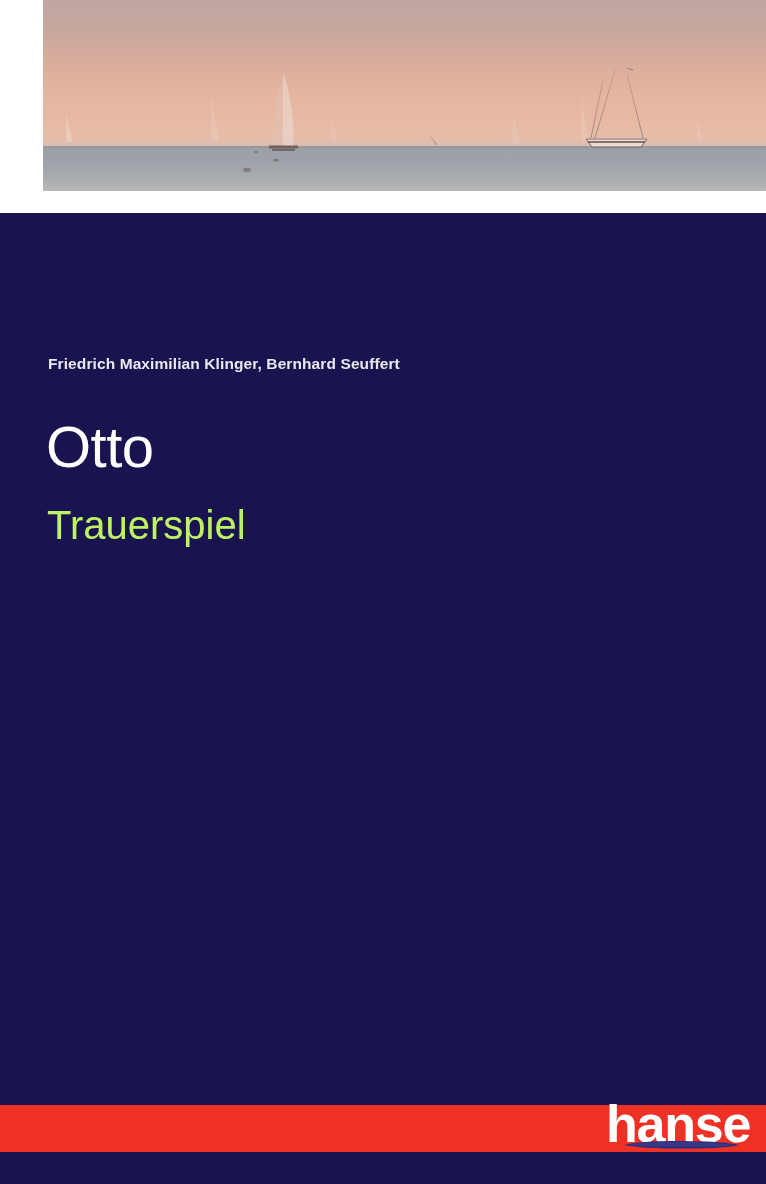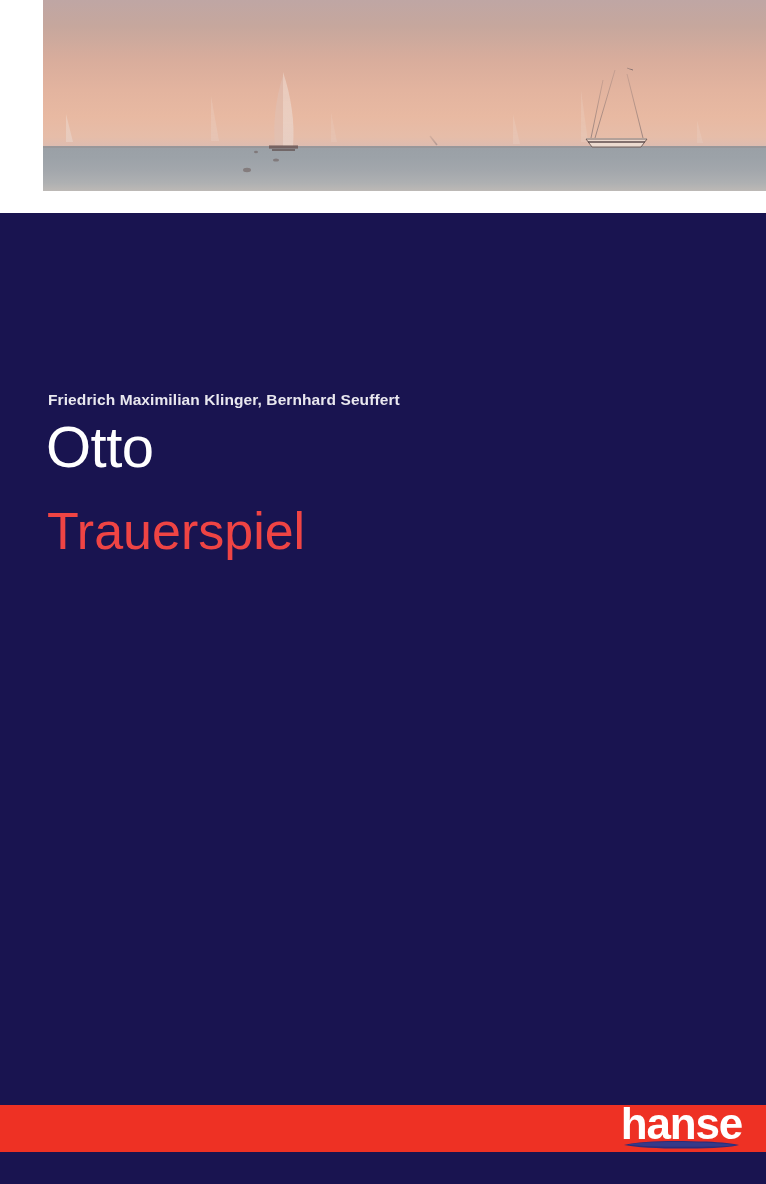--- a/index.html
+++ b/index.html
@@ -109,43 +109,42 @@
 
   .authors {
     position: absolute;
     left: 48px;
     top: 142px;
     font-size: 15.5px;
     font-weight: bold;
     letter-spacing: .1px;
     color: #e9e8ef;
     white-space: nowrap;
-    margin-top: 36px;
   }
 
   .title {
     position: absolute;
     left: 46px;
     top: 205px;
     font-size: 58px;
     font-weight: normal;
     letter-spacing: -.5px;
     color: #ffffff;
     line-height: 1;
     white-space: nowrap;
   }
 
   .subtitle {
     position: absolute;
     left: 47px;
     top: 292px;
-    font-size: 52px;
+    font-size: 40px;
     font-weight: normal;
     letter-spacing: 0px;
-    color: #ef4444;
+    color: #bef264;
     line-height: 1;
     white-space: nowrap;
   }
 
   
   .red-band {
     position: absolute;
     left: 0;
     top: 1105px;
     width: 766px;
@@ -159,22 +158,22 @@
     top: 2px;
     width: 136px;
     height: 44px;
   }
 
   .logo-word {
     position: absolute;
     left: 0;
     top: 0px;
     width: 136px;
-    text-align: right;
-    font-size: 44px;
+    text-align: left;
+    font-size: 52px;
     font-weight: bold;
     color: #ffffff;
     letter-spacing: -1.2px;
     line-height: 34px;
   }
 
   .logo-swoosh {
     position: absolute;
     left: 16px;
     bottom: 2px;

